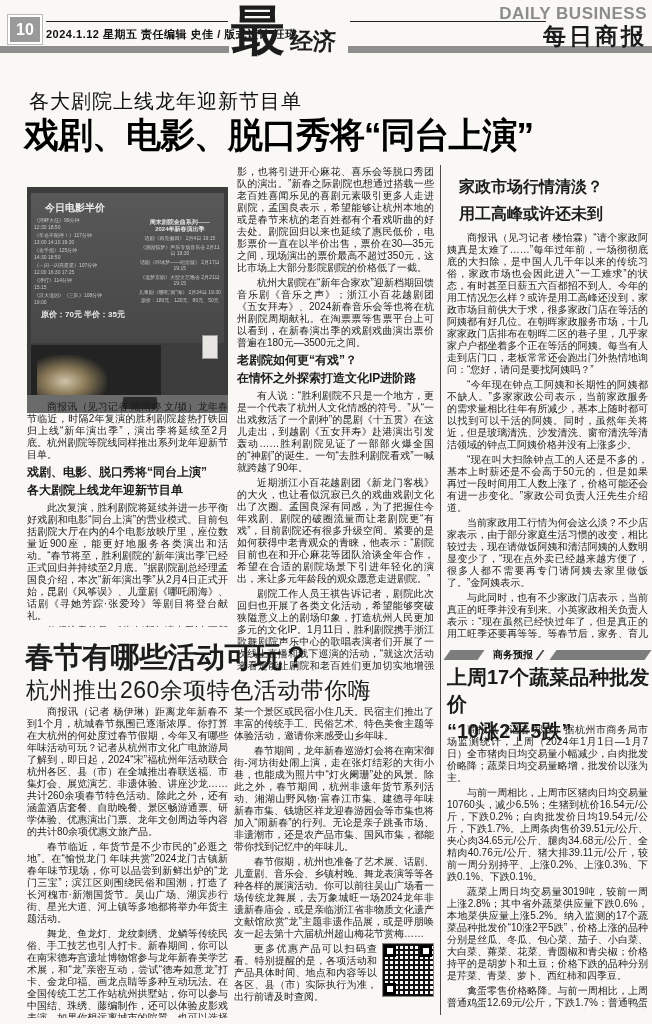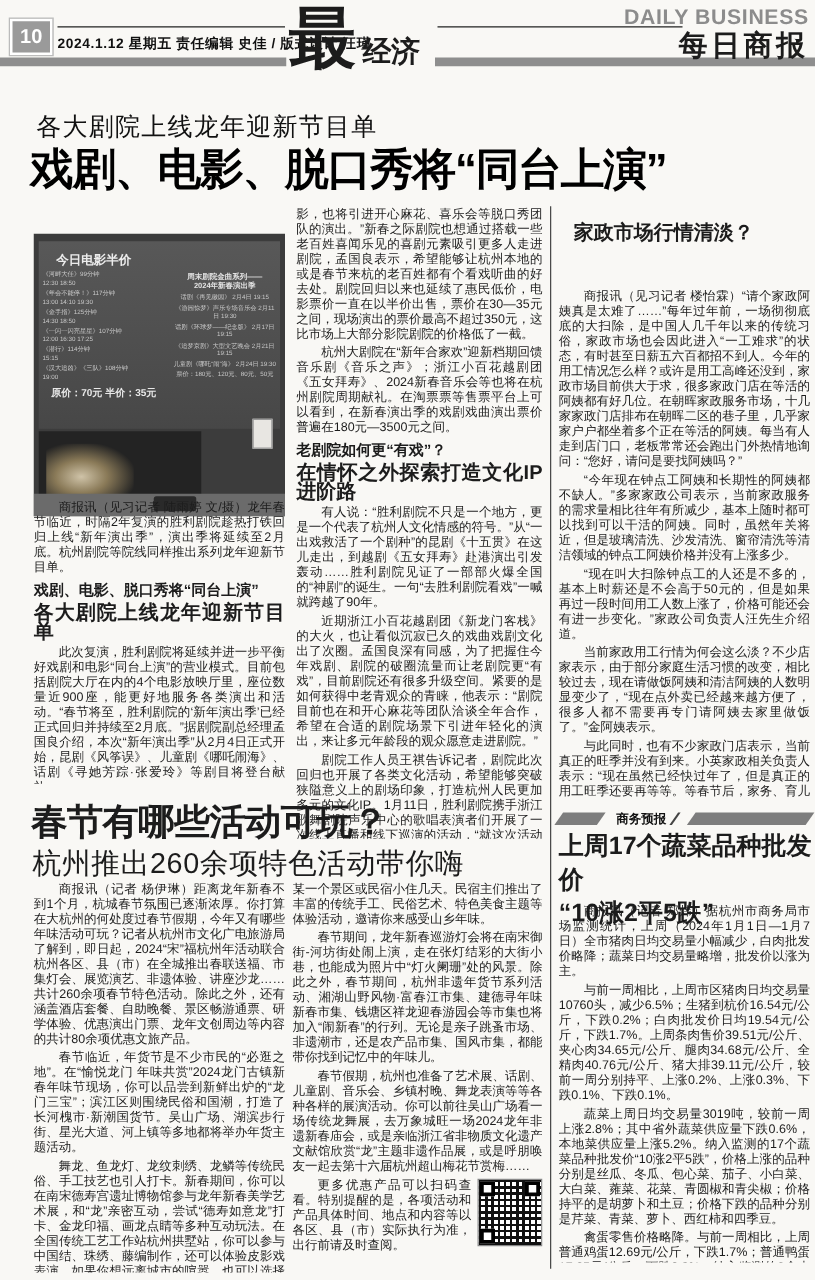--- a/index.html
+++ b/index.html
@@ -22,21 +22,21 @@
 
   
   .kicker{left:29px;top:88px;font-size:20px;color:#111;letter-spacing:1px;}
   .headline{left:24px;top:112px;font-size:35px;font-weight:900;letter-spacing:-1px;color:#000;}
 
   
   .col{font-size:10px;line-height:12px;text-align:justify;}
   .col p{margin:0 0 3px 0;text-indent:2em;}
   .col p.noind{text-indent:0;}
   .subhead{font-weight:900;font-size:12px;line-height:15px;margin:4px 0 3px 0;}
-  .subhead2{font-weight:900;font-size:16px;line-height:15px;margin:0 0 4px 0;}
+  .subhead2{font-weight:900;font-size:12px;line-height:15px;margin:0 0 4px 0;}
 
   .maincol1{left:27px;top:401px;width:201px;height:226px;overflow:hidden;}
   .maincol2{left:237px;top:166px;width:197px;height:505px;overflow:hidden;}
   .vdivider{left:440px;top:165px;width:1px;height:850px;background:#4a4a4a;}
 
   
   .photo{left:27px;top:167px;width:201px;height:226px;background:#3c3c3c;overflow:hidden;margin-top:20px;}
   .board{position:absolute;left:4px;top:6px;right:4px;height:150px;
          background:linear-gradient(180deg,#585858,#474747);color:#d8d8d8;}
   .board-title{font-size:10px;font-weight:bold;color:#ececec;margin:8px 0 2px 14px;}
@@ -153,20 +153,21 @@
     <div class="subhead2">在情怀之外探索打造文化IP进阶路</div>
     <p>有人说：“胜利剧院不只是一个地方，更是一个代表了杭州人文化情感的符号。”从“一出戏救活了一个剧种”的昆剧《十五贯》在这儿走出，到越剧《五女拜寿》赴港演出引发轰动……胜利剧院见证了一部部火爆全国的“神剧”的诞生。一句“去胜利剧院看戏”一喊就跨越了90年。</p>
     <p>近期浙江小百花越剧团《新龙门客栈》的大火，也让看似沉寂已久的戏曲戏剧文化出了次圈。孟国良深有同感，为了把握住今年戏剧、剧院的破圈流量而让老剧院更“有戏”，目前剧院还有很多升级空间。紧要的是如何获得中老青观众的青睐，他表示：“剧院目前也在和开心麻花等团队洽谈全年合作，希望在合适的剧院场景下引进年轻化的演出，来让多元年龄段的观众愿意走进剧院。”</p>
     <p>剧院工作人员王祺告诉记者，剧院此次回归也开展了各类文化活动，希望能够突破狭隘意义上的剧场印象，打造杭州人民更加多元的文化IP。1月11日，胜利剧院携手浙江歌舞剧院声乐中心的歌唱表演者们开展了一次线上直播和线下巡演的活动，“就这次活动来看是能让剧院和老百姓们更加切实地增强互动，至少在活动期间剧院在人们心中的印象会更加立体和丰富一些。”</p>
   </div>
 
   <div class="abs vdivider"></div>
 
   <div class="abs hk-title">
     <div>家政市场行情清淡？</div>
+    <div>用工高峰或许还未到</div>
   </div>
   <div class="abs col hk-body">
     <p>商报讯（见习记者 楼怡霖）“请个家政阿姨真是太难了……”每年过年前，一场彻彻底底的大扫除，是中国人几千年以来的传统习俗，家政市场也会因此进入“一工难求”的状态，有时甚至日薪五六百都招不到人。今年的用工情况怎么样？或许是用工高峰还没到，家政市场目前供大于求，很多家政门店在等活的阿姨都有好几位。在朝晖家政服务市场，十几家家政门店排布在朝晖二区的巷子里，几乎家家户户都坐着多个正在等活的阿姨。每当有人走到店门口，老板常常还会跑出门外热情地询问：“您好，请问是要找阿姨吗？”</p>
     <p>“今年现在钟点工阿姨和长期性的阿姨都不缺人。”多家家政公司表示，当前家政服务的需求量相比往年有所减少，基本上随时都可以找到可以干活的阿姨。同时，虽然年关将近，但是玻璃清洗、沙发清洗、窗帘清洗等清洁领域的钟点工阿姨价格并没有上涨多少。</p>
     <p>“现在叫大扫除钟点工的人还是不多的，基本上时薪还是不会高于50元的，但是如果再过一段时间用工人数上涨了，价格可能还会有进一步变化。”家政公司负责人汪先生介绍道。</p>
     <p>当前家政用工行情为何会这么淡？不少店家表示，由于部分家庭生活习惯的改变，相比较过去，现在请做饭阿姨和清洁阿姨的人数明显变少了，“现在点外卖已经越来越方便了，很多人都不需要再专门请阿姨去家里做饭了。”金阿姨表示。</p>
     <p>与此同时，也有不少家政门店表示，当前真正的旺季并没有到来。小英家政相关负责人表示：“现在虽然已经快过年了，但是真正的用工旺季还要再等等。等春节后，家务、育儿等服务领域的需求量会有所增加，到时候家政市场的成交量估计又会有所回暖。”</p>
   </div>
 
   <div class="abs biz-badge">

